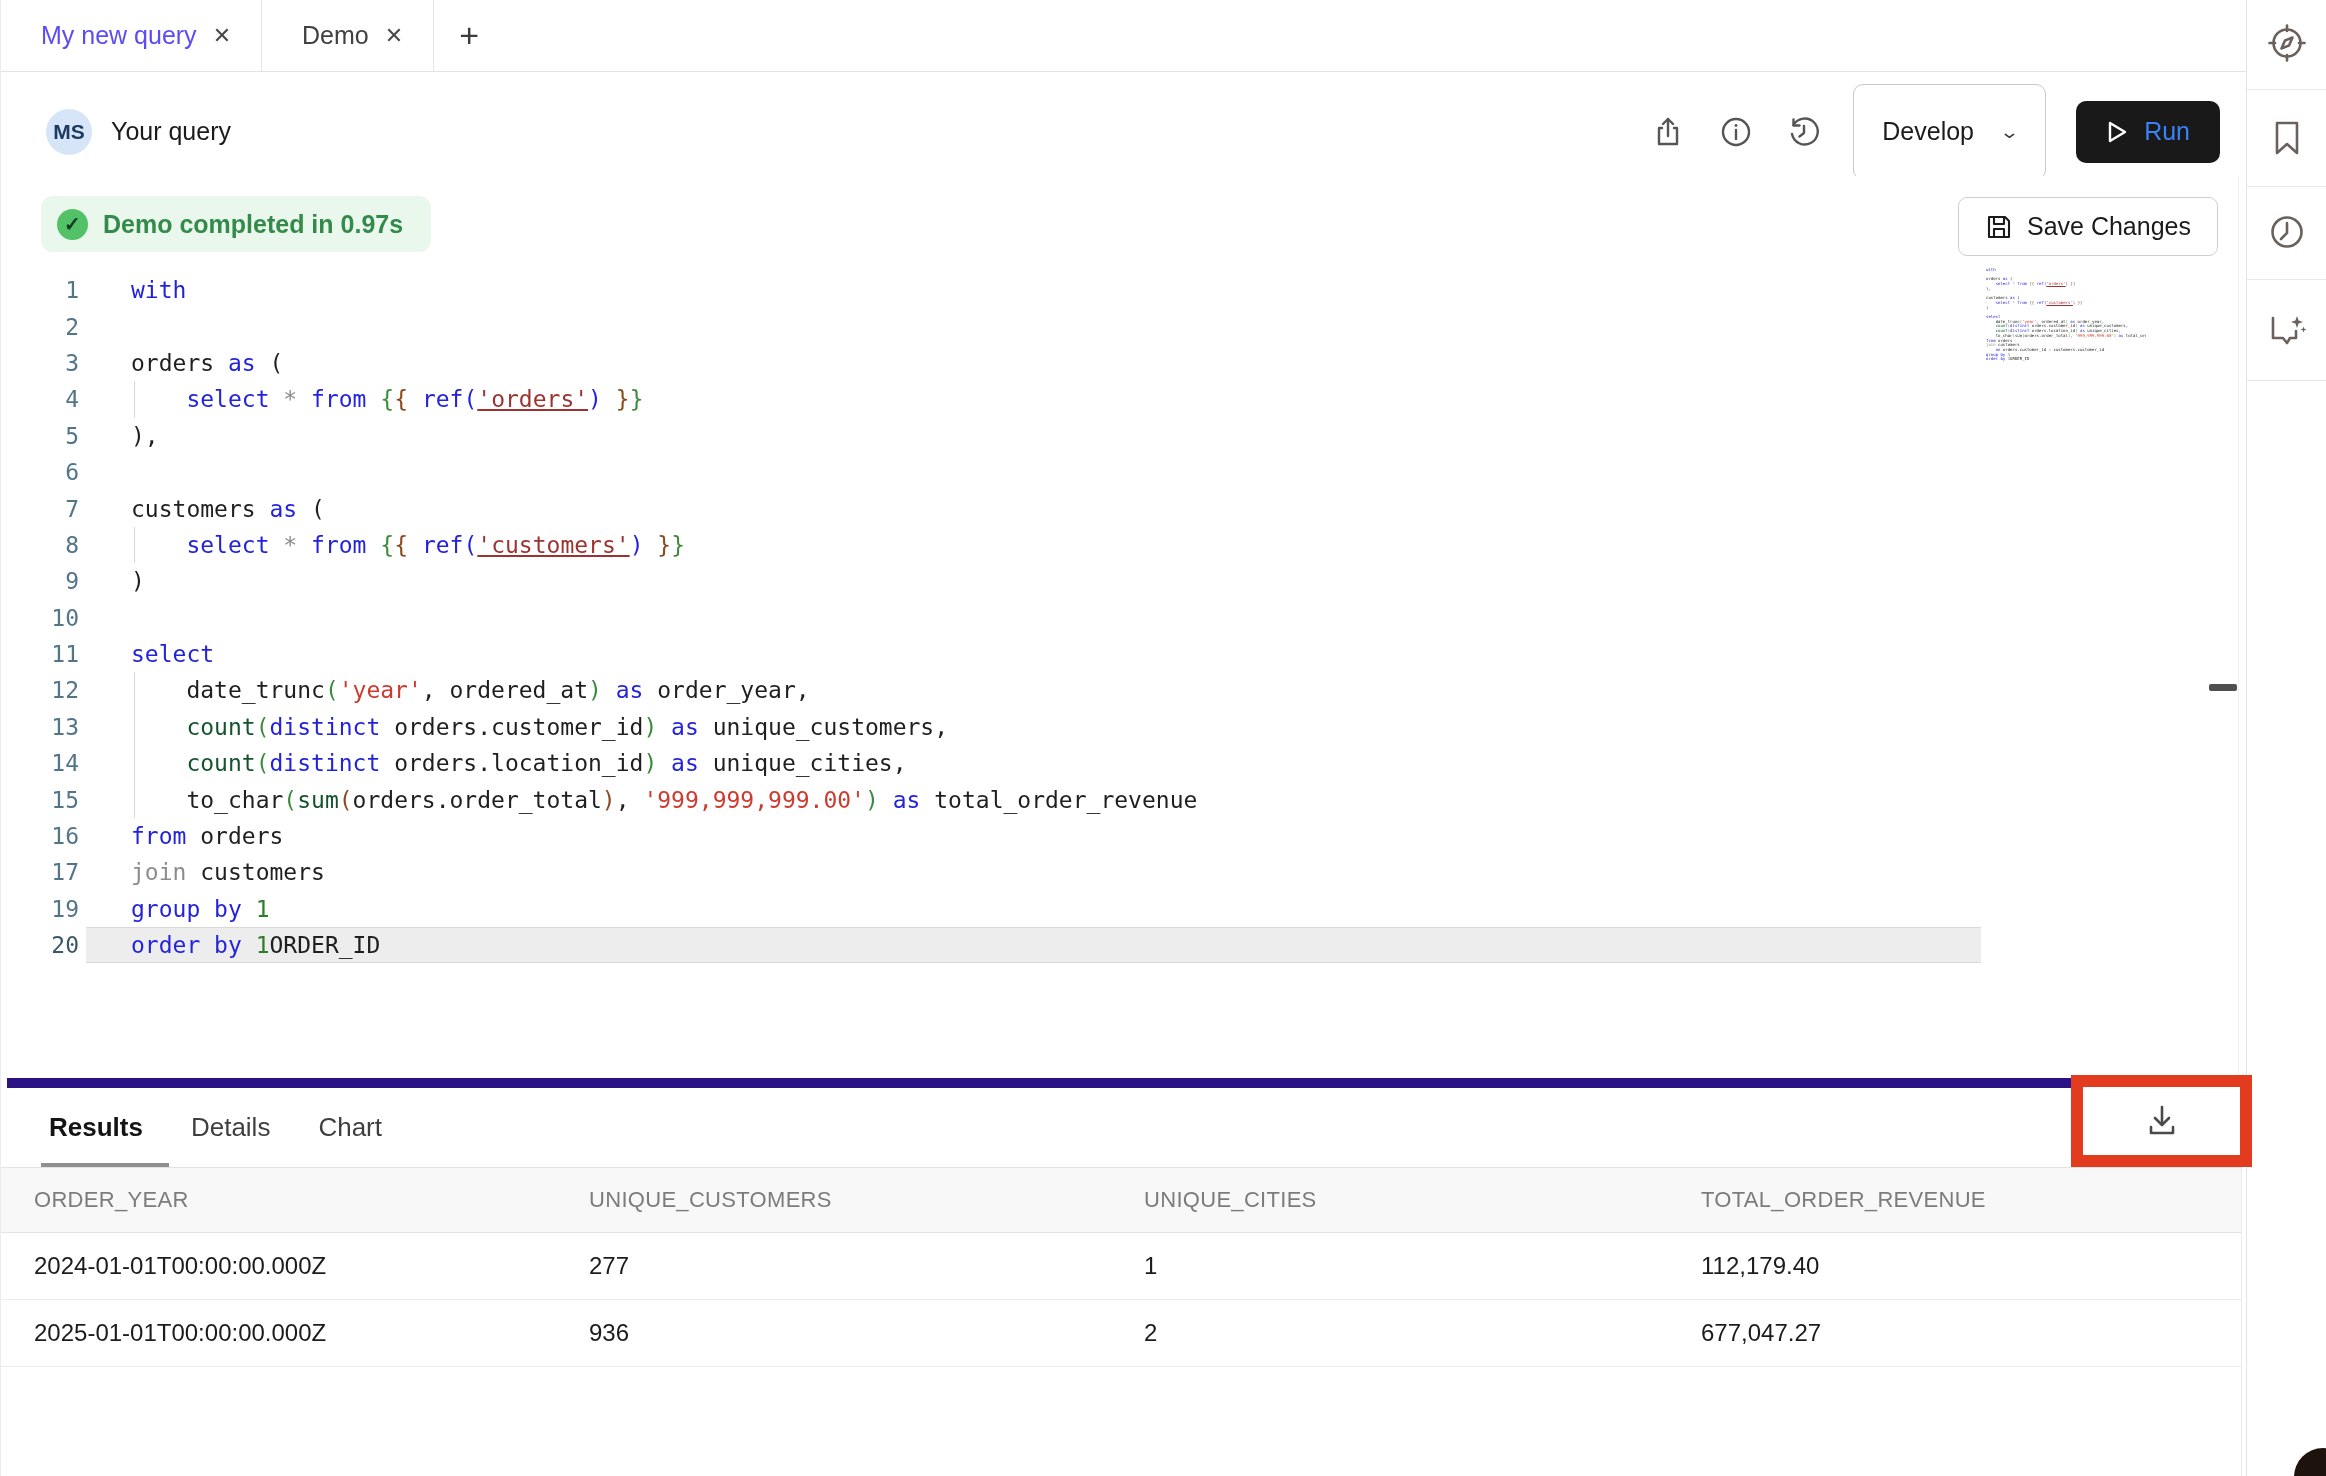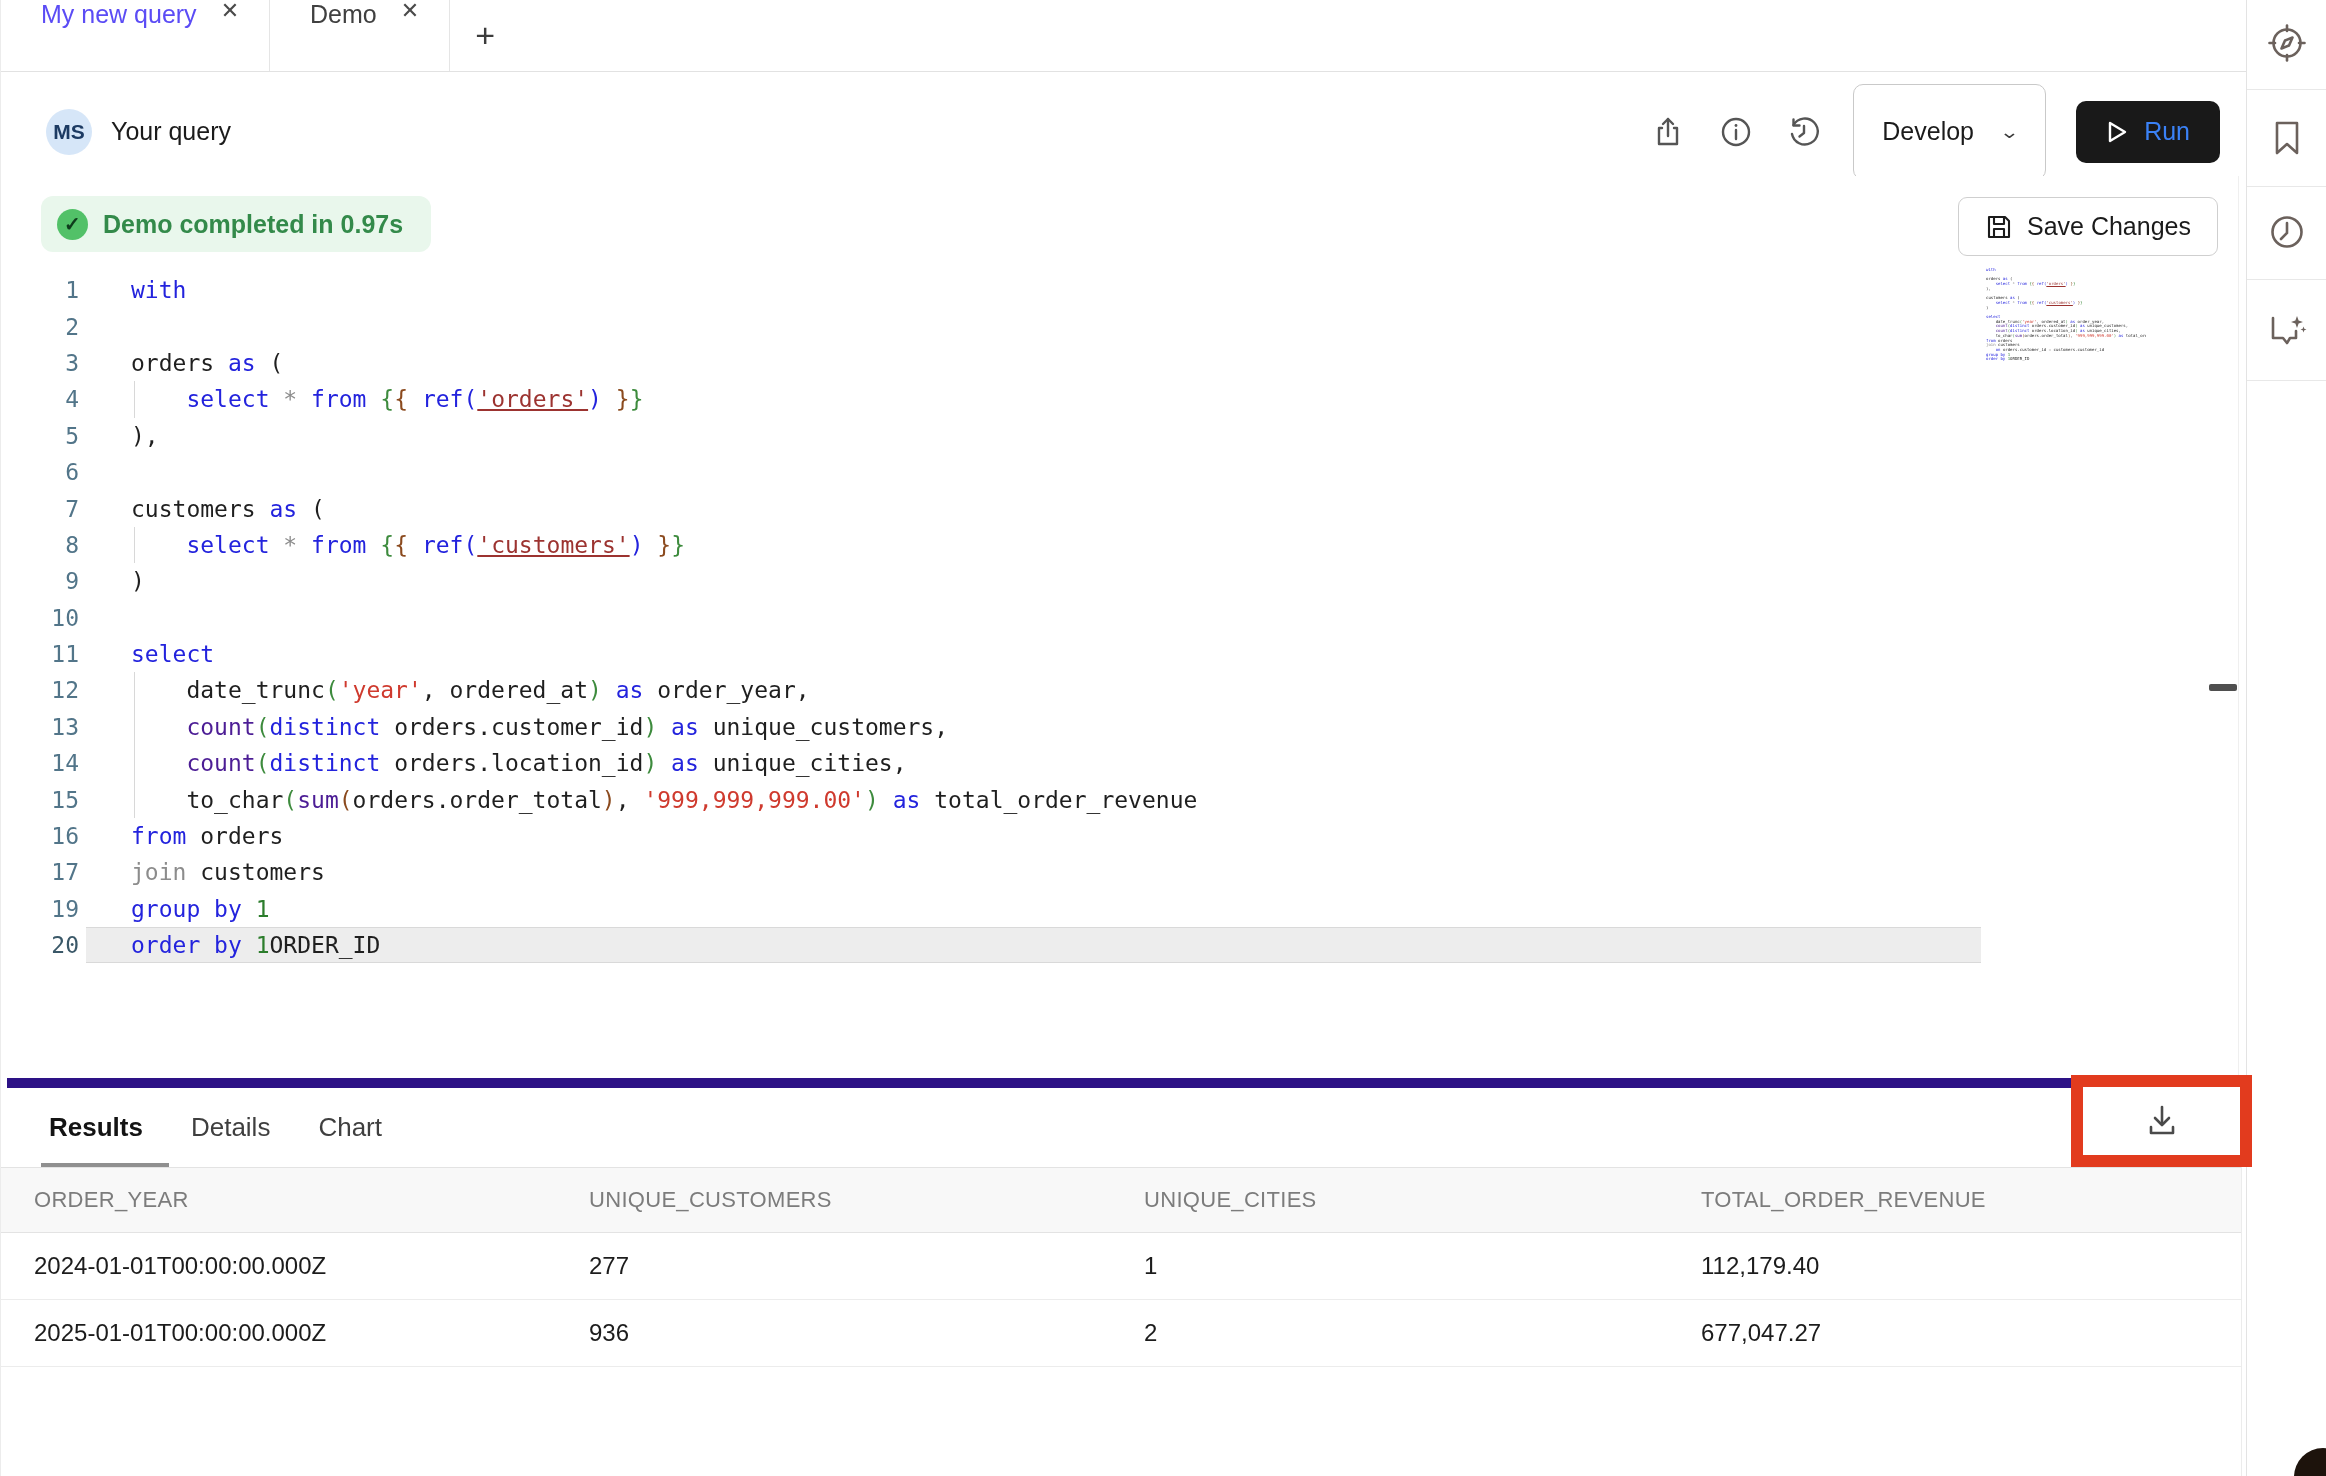--- a/index.html
+++ b/index.html
@@ -5,21 +5,21 @@
   html,body{margin:0;padding:0;background:#ffffff;}
   .app{
     position:relative;width:2326px;height:1476px;overflow:hidden;
     background:#ffffff;font-family:"Liberation Sans",sans-serif;color:#1b1b1b;
     border-left:1px solid #ececec;box-sizing:border-box;
   }
   .main{position:absolute;left:0;top:0;width:2245px;height:1476px;}
 
   
   .tabbar{position:absolute;left:0;top:0;width:2245px;height:71px;border-bottom:1px solid #e2e2e2;display:flex;align-items:stretch;background:#fff;}
-  .tab{display:flex;align-items:flex-start;gap:24px;padding:0 30px 0 40px;border-right:1px solid #e5e5e5;font-size:25px;cursor:pointer;}
+  .tab{display:flex;align-items:center;gap:16px;padding:0 30px 0 40px;border-right:1px solid #e5e5e5;font-size:25px;cursor:pointer;}
   .tab .tlabel{color:#404040;}
   .tab.active .tlabel{color:#5b4cf5;}
   .tab .tclose{color:#4a4a4a;font-size:22px;line-height:1;}
   .plus-btn{display:flex;align-items:center;justify-content:center;width:70px;font-size:34px;color:#3c3c3c;cursor:pointer;}
 
   
   .header{position:absolute;left:0;top:80px;width:2245px;height:103px;border-bottom:2px solid #22c55e;display:flex;align-items:center;background:#fff;}
   .avatar{width:46px;height:46px;margin-left:45px;border-radius:50%;background:#d6e6f8;color:#1d3b63;font-weight:bold;font-size:21px;display:flex;align-items:center;justify-content:center;}
   .q-title{margin-left:19px;font-size:25px;color:#1b1b1b;}
   .hdr-right{margin-left:auto;margin-right:26px;display:flex;align-items:center;gap:30px;}
@@ -35,21 +35,21 @@
   .badge-text{color:#338a4a;font-size:25px;font-weight:600;}
   .btn-save{position:absolute;right:28px;top:21px;height:57px;padding:0 26px;border:1px solid #cfcfcf;border-radius:9px;background:#fff;display:flex;align-items:center;gap:14px;font-size:25px;color:#1b1b1b;cursor:pointer;}
 
   .code{position:absolute;left:0;top:96px;width:2245px;font-family:"DejaVu Sans Mono",monospace;font-size:23px;}
   .cline{position:relative;height:36.4px;display:flex;align-items:center;white-space:pre;}
   .cline .band{position:absolute;left:85px;width:1895px;top:0;bottom:0;background:#ededed;border-top:1px solid #d9d9d9;border-bottom:1px solid #d9d9d9;box-sizing:border-box;}
   .cline .num{position:relative;width:78px;text-align:right;color:#527589;flex:none;}
   .cline.active .num{color:#3a5868;}
   .cline .guide{position:absolute;left:133px;top:0;bottom:0;border-left:1px solid #d8d8d8;}
   .cline .ctext{position:relative;margin-left:52px;}
-  .t-kw{color:#2323dd;} .t-fn{color:#4c1d95;} .t-str{color:#cf3a2e;}
+  .t-kw{color:#2323dd;} .t-fn{color:#14532d;} .t-str{color:#cf3a2e;}
   .t-lnk{color:#9c3330;text-decoration:underline;} .t-b1{color:#3d8b3d;}
   .t-b2{color:#8b4a1e;} .t-num{color:#2c7d2c;} .t-op{color:#8c8c8c;} .t-tx{color:#1f1f1f;}
 
   .minimap{position:absolute;left:1985px;top:92px;width:160px;height:110px;overflow:hidden;font-family:"DejaVu Sans Mono",monospace;font-size:4px;line-height:4.7px;white-space:pre;cursor:pointer;}
   .scroll-dash{position:absolute;left:2208px;top:508px;width:28px;height:7px;background:#4f4f4f;border-radius:2px;cursor:grab;}
   .editor-right-line{position:absolute;left:2237px;top:0;bottom:0;border-left:1px solid #efefef;}
 
   
   .purple-divider{position:absolute;left:6px;top:1078px;width:2232px;height:10px;background:#2d1286;cursor:row-resize;}
   .results{position:absolute;left:0;top:1088px;width:2245px;height:388px;background:#fff;}

